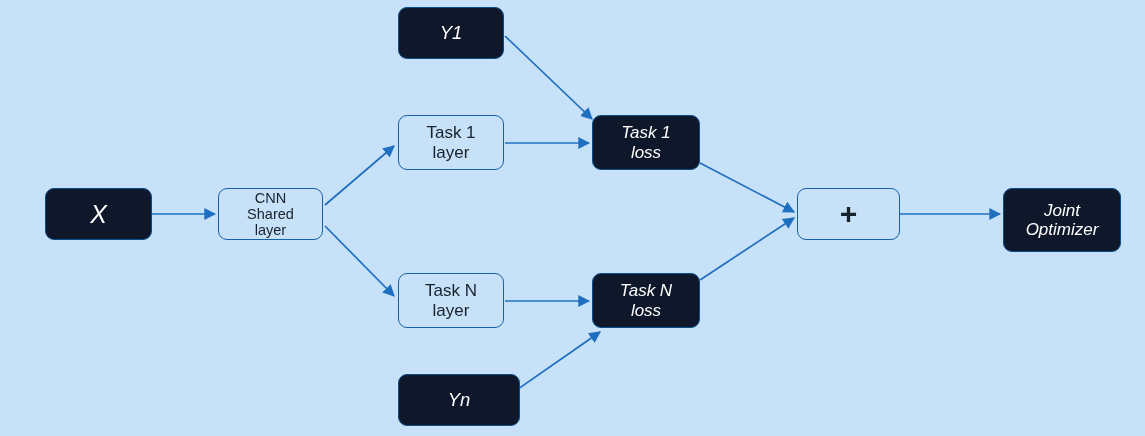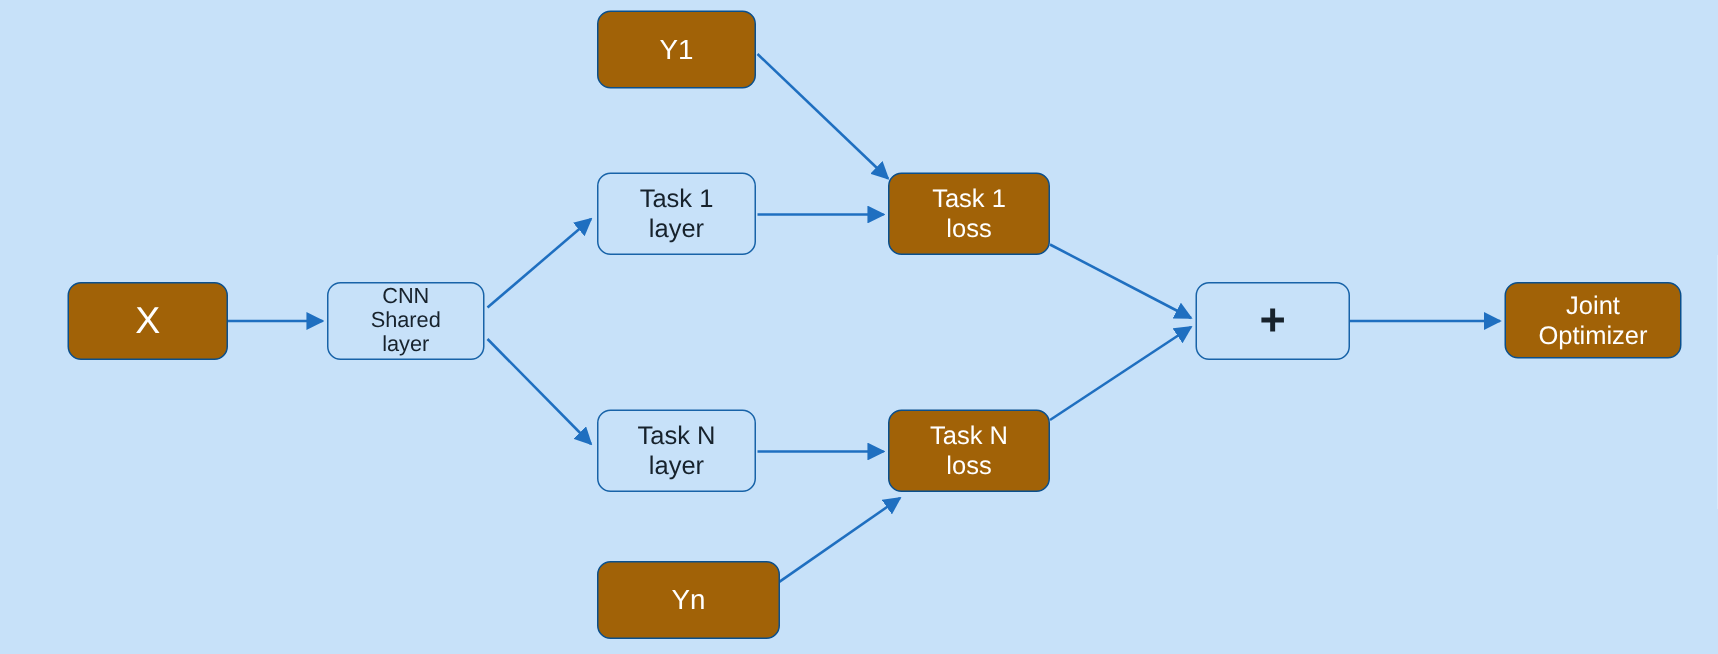--- a/index.html
+++ b/index.html
@@ -31,40 +31,41 @@
     display: flex;
     align-items: center;
     justify-content: center;
     text-align: center;
     border-radius: 9px;
     line-height: 1.12;
     z-index: 2;
     white-space: pre-line;
   }
   .node.filled {
-    background: #a16207;
+    background: #0f172a;
     border: 1.4px solid #0a4f8c;
     color: #ffffff;
+    font-style: italic;
   }
   .node.outline {
     background: #c7e1f9;
     border: 1.4px solid #1863a8;
     color: #17222c;
   }
   .n-x        { left: 45px;   top: 188px; width: 107px; height: 52px; font-size: 25px; }
   .n-cnn      { left: 218px;  top: 188px; width: 105px; height: 52px; font-size: 14.5px; }
   .n-y1       { left: 398px;  top: 7px;   width: 106px; height: 52px; font-size: 18.5px; }
   .n-t1layer  { left: 398px;  top: 115px; width: 106px; height: 55px; font-size: 17px; }
   .n-t1loss   { left: 592px;  top: 115px; width: 108px; height: 55px; font-size: 17px; }
   .n-tnlayer  { left: 398px;  top: 273px; width: 106px; height: 55px; font-size: 17px; }
   .n-tnloss   { left: 592px;  top: 273px; width: 108px; height: 55px; font-size: 17px; }
   .n-yn       { left: 398px;  top: 374px; width: 122px; height: 52px; font-size: 18.5px; }
   .n-plus     { left: 797px;  top: 188px; width: 103px; height: 52px; font-size: 30px;
                 font-weight: bold; color: #000000; }
-  .n-joint    { left: 1003px; top: 188px; width: 118px; height: 51px; font-size: 17px; }
+  .n-joint    { left: 1003px; top: 188px; width: 118px; height: 64px; font-size: 17px; }
 </style>
 </head>
 <body>
 
 <div id="canvas">
 
   <svg id="edges" viewBox="0 0 1145 436" xmlns="http://www.w3.org/2000/svg">
     <defs>
       <marker id="arrow" viewBox="0 0 10 10" refX="9" refY="5" markerWidth="7" markerHeight="7" orient="auto-start-reverse">
         <path d="M 0 0 L 10 5 L 0 10 z" fill="#1f6fc0"></path>

